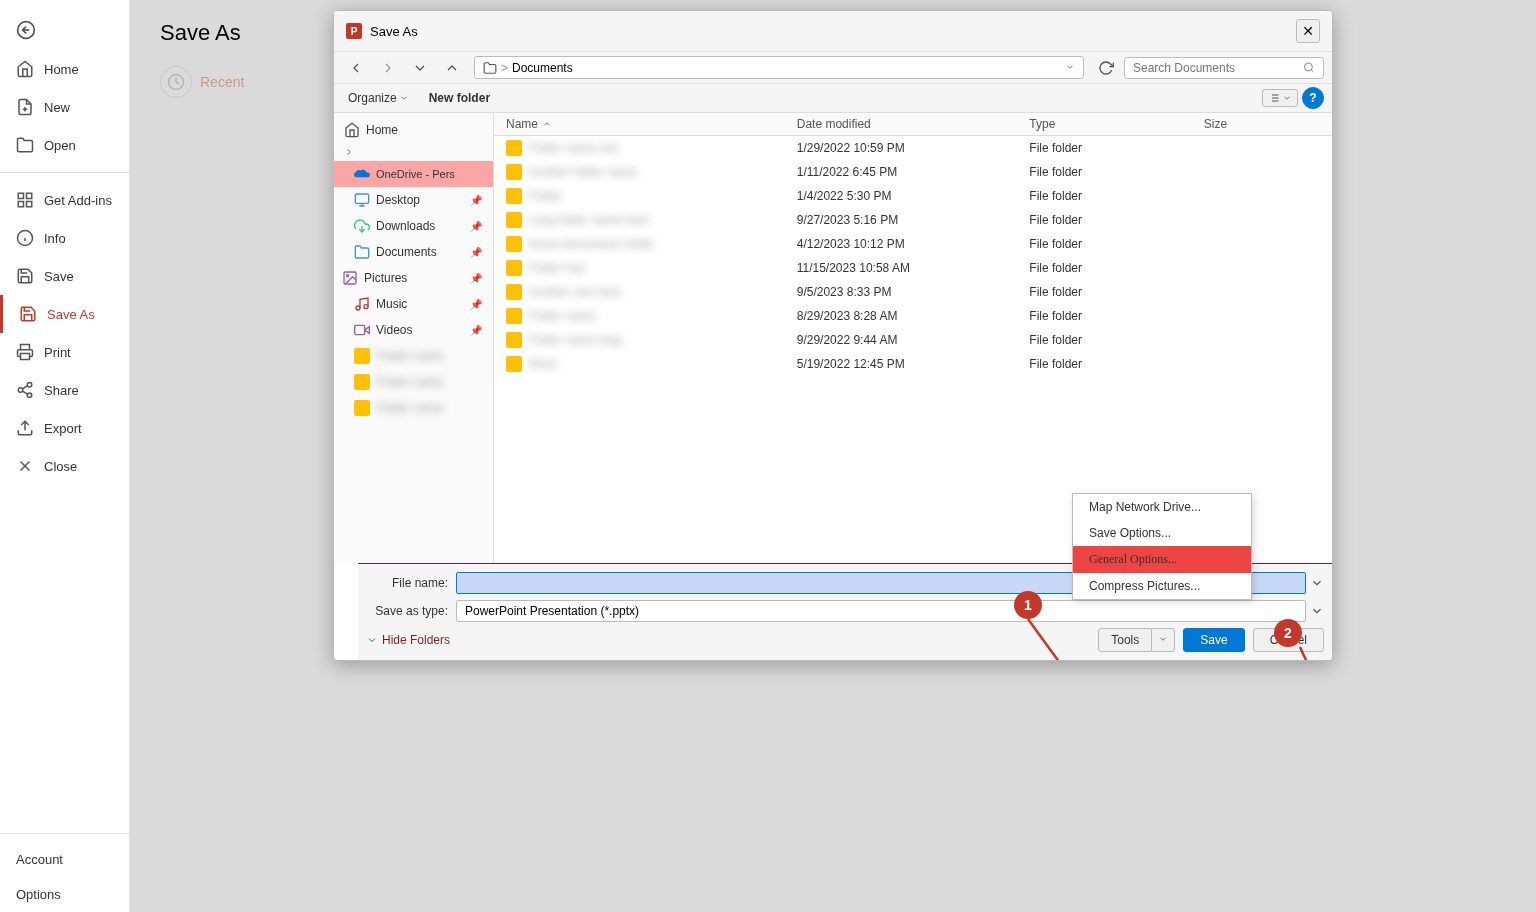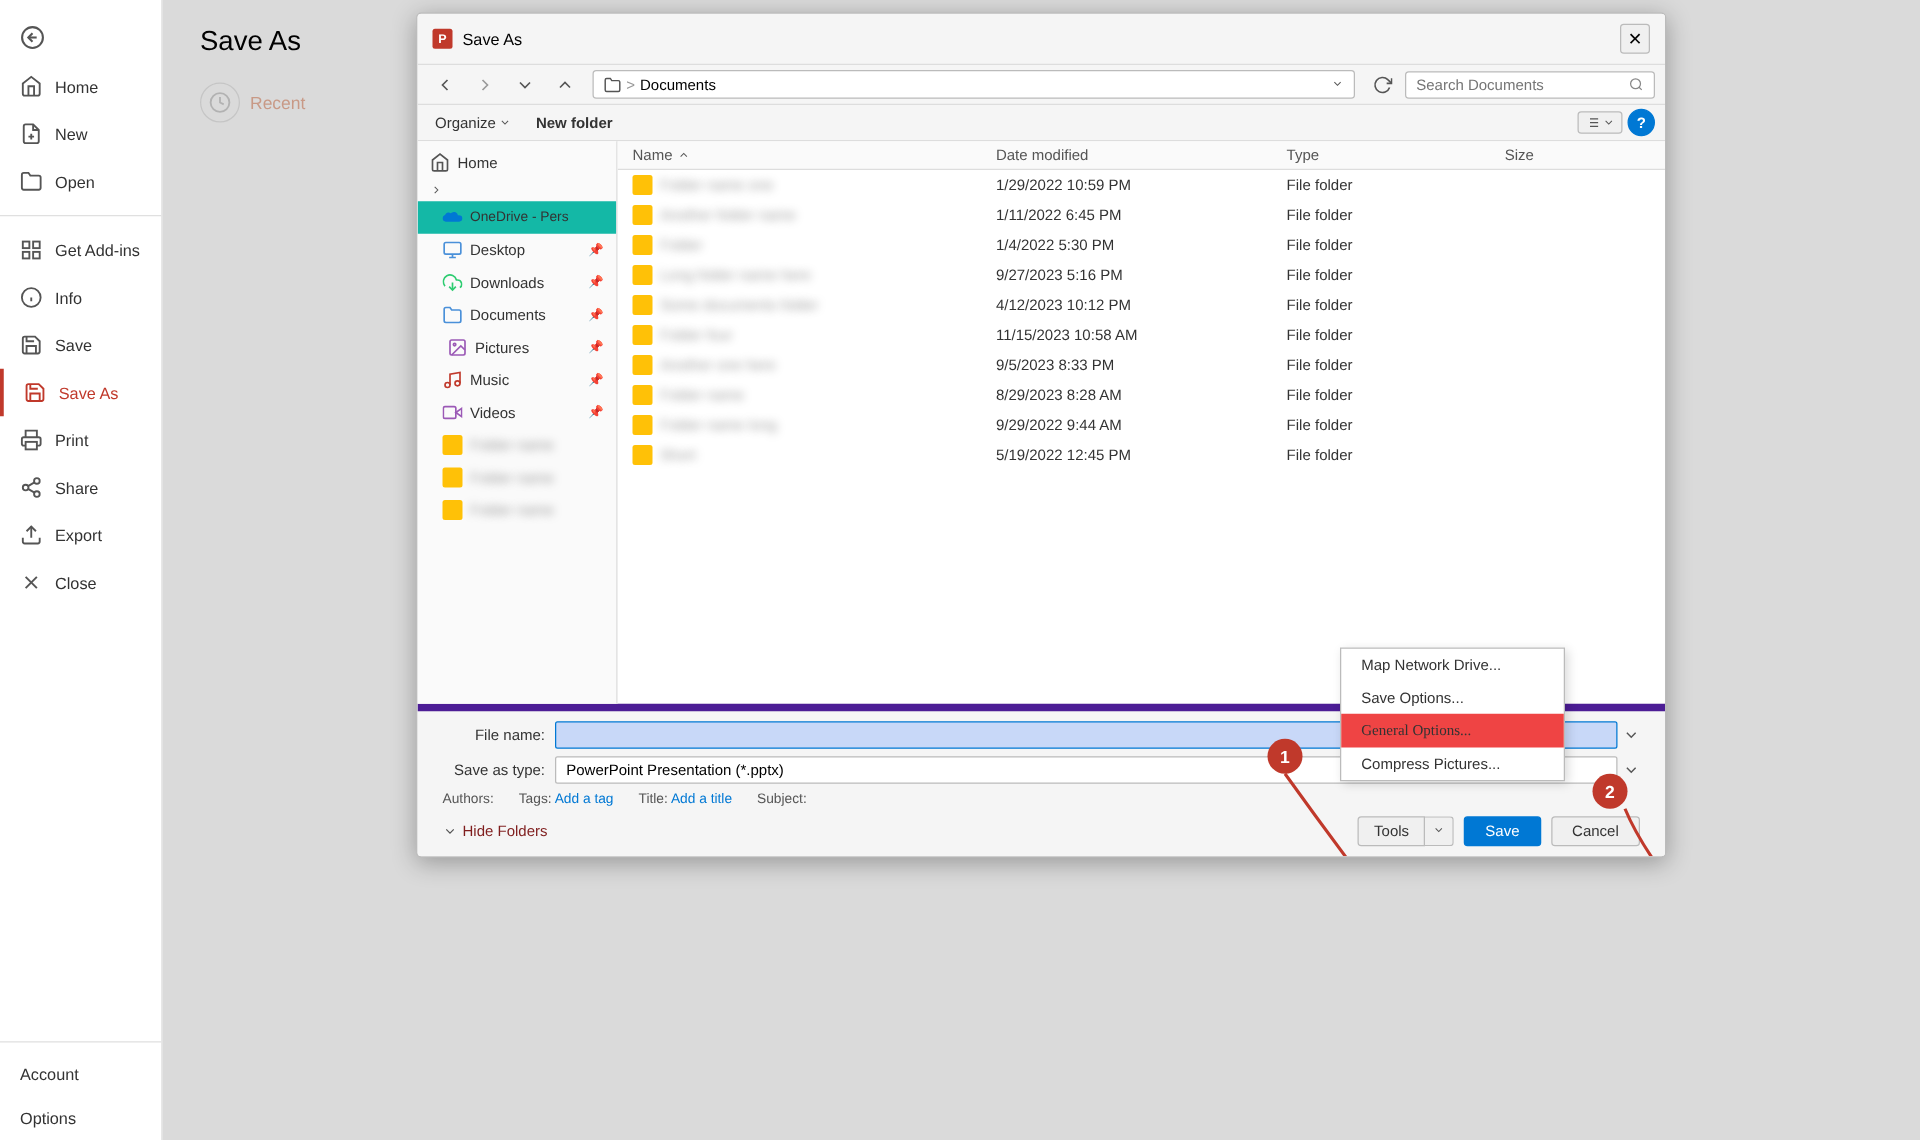--- a/index.html
+++ b/index.html
@@ -218,21 +218,21 @@
     }
     .nav-item {
       padding: 5px 10px;
       font-size: 12px;
       cursor: pointer;
       display: flex;
       align-items: center;
       gap: 6px;
       color: #333;
     }
-    .nav-item.active { background: #14b8a6; }
+    .nav-item.active { background: #fca5a5; }
     .nav-item svg { width: 16px; height: 16px; flex-shrink: 0; }
     .nav-item .pin-icon { margin-left: auto; color: #999; font-size: 10px; }
     .nav-section-header {
       padding: 4px 10px;
       font-size: 11px;
       color: #666;
       display: flex;
       align-items: center;
       gap: 4px;
     }
@@ -279,23 +279,24 @@
       flex-shrink: 0;
     }
     .blurred-text {
       color: transparent;
       text-shadow: 0 0 8px rgba(0,0,0,0.4);
       user-select: none;
     }
 
     
     .dialog-footer {
-      border-top: 6px solid #4c1d95;
+      border-top: 1px solid #4c1d95;
       background: #f5f5f5;
-      padding: 8px 20px;
+      padding: 8px 8px;
+      margin-left: 24px;
     }
     .footer-row {
       display: flex;
       align-items: center;
       margin-bottom: 6px;
     }
     .footer-label {
       width: 90px;
       text-align: right;
       font-size: 12px;
@@ -700,21 +701,21 @@
             <span>Downloads</span>
             <span class="pin-icon">📌</span>
           </div>
           <div class="nav-item" style="padding-left:20px;">
             <svg width="16" height="16" viewBox="0 0 24 24" fill="none" stroke="#4a90d9" stroke-width="2">
                 <path d="M22 19a2 2 0 0 1-2 2H4a2 2 0 0 1-2-2V5a2 2 0 0 1 2-2h5l2 3h9a2 2 0 0 1 2 2z"></path>
               </svg>
             <span>Documents</span>
             <span class="pin-icon">📌</span>
           </div>
-          <div class="nav-item" style="padding-left:24px;">
+          <div class="nav-item" style="padding-left:8px;">
             <svg width="16" height="16" viewBox="0 0 24 24" fill="none" stroke="#9b59b6" stroke-width="2">
                 <rect x="3" y="3" width="18" height="18" rx="2"></rect>
                 <circle cx="8.5" cy="8.5" r="1.5"></circle>
                 <polyline points="21,15 16,10 5,21"></polyline>
               </svg>
             <span>Pictures</span>
             <span class="pin-icon">📌</span>
           </div>
           <div class="nav-item" style="padding-left:20px;">
             <svg width="16" height="16" viewBox="0 0 24 24" fill="none" stroke="#c0392b" stroke-width="2">
@@ -865,34 +866,20 @@
         <div class="footer-row">
           <label class="footer-label">Save as type:</label>
           <select class="footer-select">
             <option>PowerPoint Presentation (*.pptx)</option>
           </select>
           <svg width="14" height="14" viewBox="0 0 24 24" fill="none" stroke="#555" stroke-width="2" style="margin-left:4px;">
               <polyline points="6,9 12,15 18,9"></polyline>
             </svg>
         </div>
 
-        <div class="footer-meta-row">
-          <span>Authors:</span>
-          <span>
-            <span>Tags:</span>
-            <a class="meta-link">Add a tag</a>
-          </span>
-          <span>
-            <span>Title:</span>
-            <a class="meta-link">Add a title</a>
-          </span>
-          <span>
-            <span>Subject:</span>
-          </span>
-        </div>
 
         <div class="footer-buttons">
           <button class="hide-folders-btn">
             <svg width="12" height="12" viewBox="0 0 24 24" fill="none" stroke="#555" stroke-width="2">
                 <polyline points="6,9 12,15 18,9"></polyline>
               </svg>
             <span>Hide Folders</span>
           </button>
           <div class="btn-group">
             <div class="tools-btn-group">

